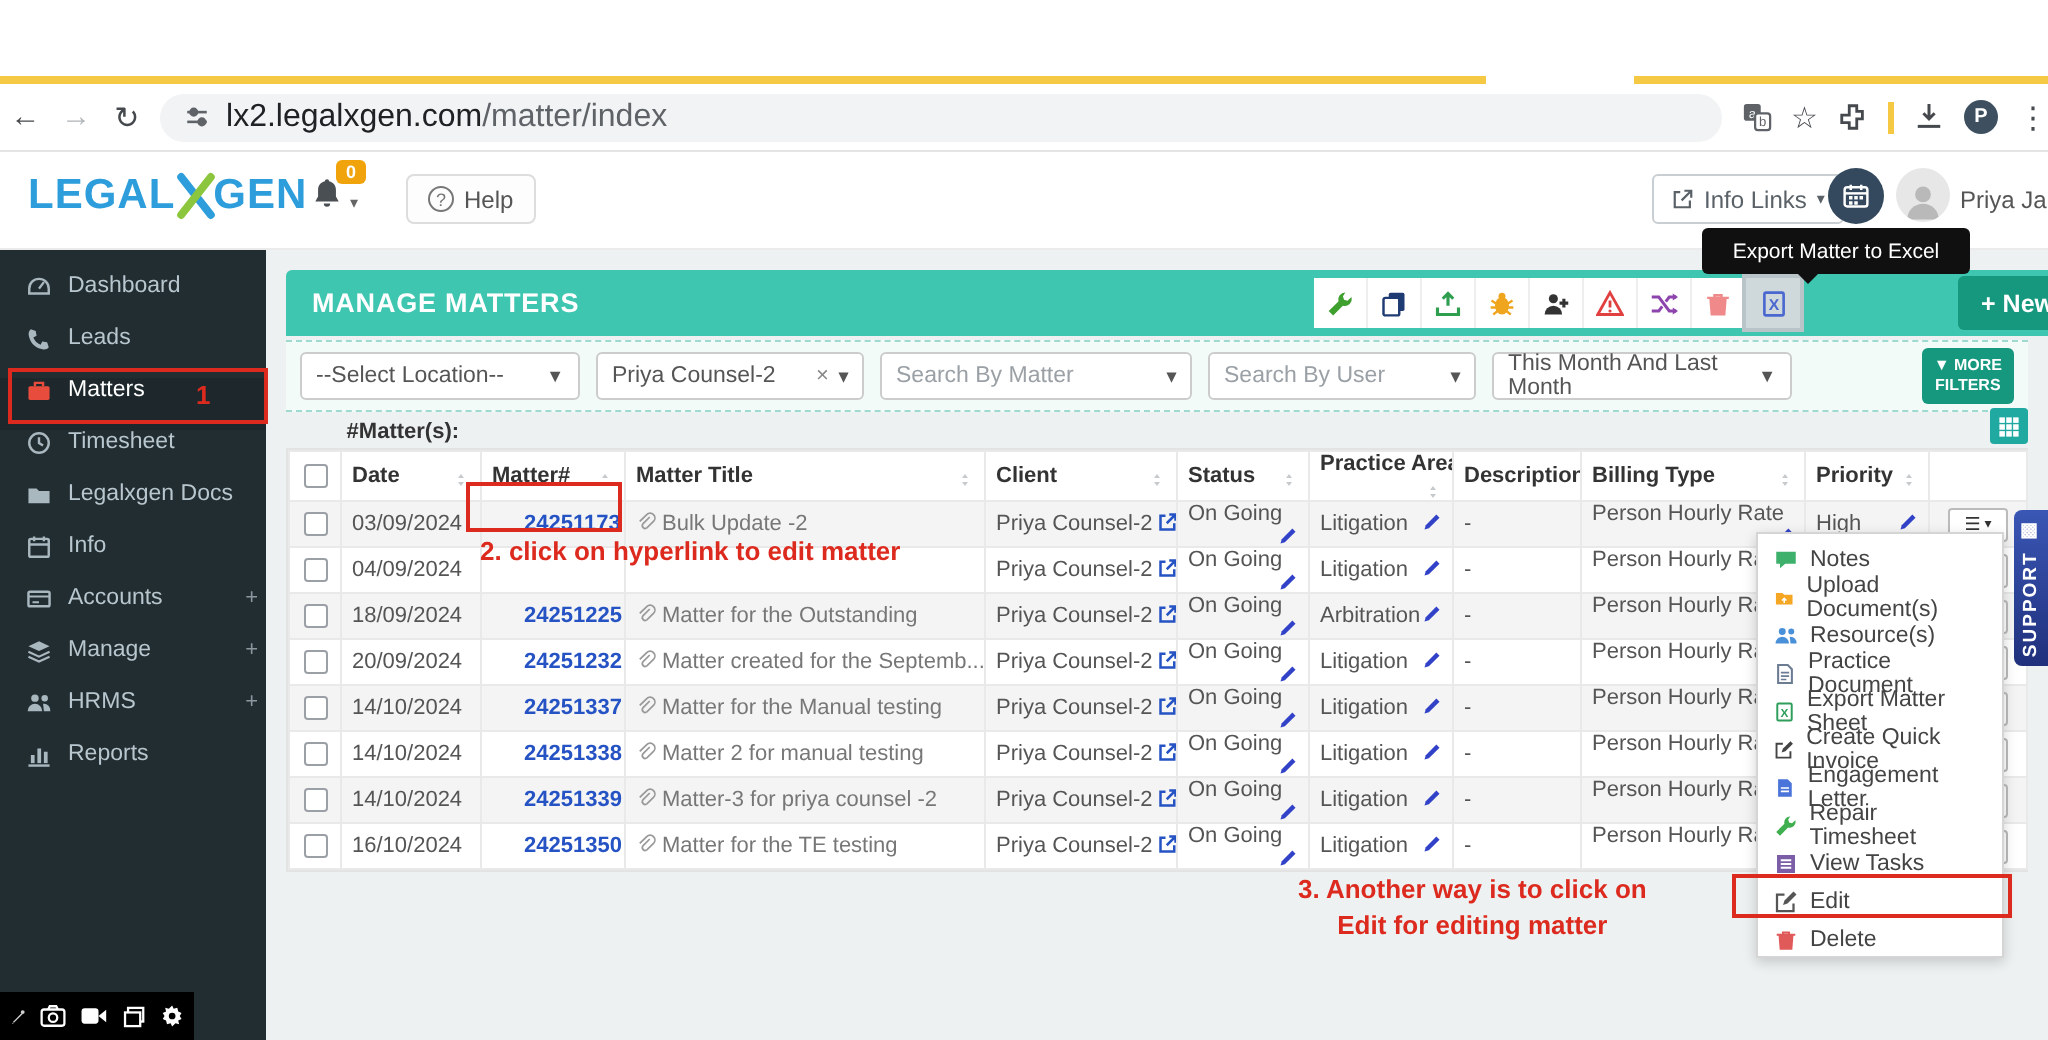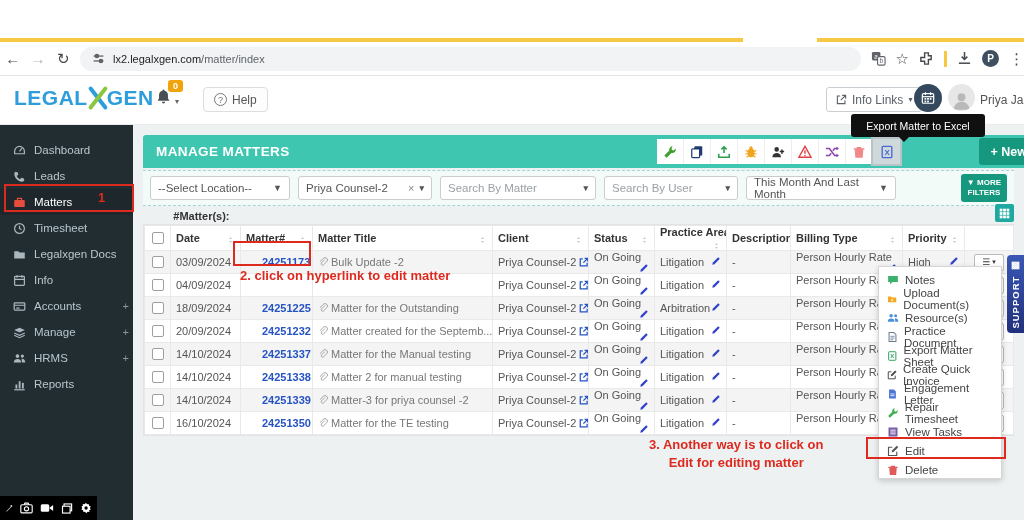--- a/index.html
+++ b/index.html
@@ -9,21 +9,21 @@
   svg { display:block; }
 
   
   .top-white { left:0; top:0; width:1024px; height:38px; background:#fff; }
   .yellow-line { left:0; top:38px; width:1024px; height:4px; background:#f6c945; }
   .yellow-gap { left:743px; top:38px; width:74px; height:4px; background:#fff; }
   .browser-bar { left:0; top:42px; width:1024px; height:34px; background:#fff; border-bottom:1px solid #e4e4e4; display:flex; align-items:center; }
   .nav-ic { font-size:15px; color:#45494d; width:26px; text-align:center; cursor:pointer; }
   .nav-ic.dim { color:#b2b6ba; }
   .url-pill { margin-left:4px; width:800px; height:24px; background:#f1f3f4; border-radius:12px; display:flex; align-items:center; padding:0 12px; gap:8px; }
-  .url-text { font-size:11px; color:#202124; }
+  .url-text { font-size:16px; color:#202124; }
   .url-text .path { color:#5f6368; }
   .browser-right { display:flex; align-items:center; gap:10px; margin-left:10px; }
   .b-sep { width:3px; height:16px; background:#f6c945; }
   .profile-dot { width:17px; height:17px; border-radius:50%; background:#3e5060; color:#fff; font-size:10px; font-weight:bold; display:flex; align-items:center; justify-content:center; }
 
   
   .app-header { left:0; top:76px; width:1024px; height:49px; background:#fff; border-bottom:1px solid #ebebeb; }
   .logo { left:14px; top:86px; font-weight:bold; font-size:21px; color:#2d9edb; letter-spacing:.5px; display:flex; align-items:center; }
   .logo .x-mark { position:relative; width:17px; height:24px; margin:0 1px; }
   .logo .x-mark i { position:absolute; left:7px; top:-2px; width:4px; height:28px; border-radius:2px; }
@@ -35,21 +35,21 @@
   .qmark { width:13px; height:13px; border:1px solid #777; border-radius:50%; font-size:9px; color:#777; display:flex; align-items:center; justify-content:center; }
   .info-links { left:826px; top:87px; height:25px; border:1px solid #c9ced3; border-radius:3px; background:#fff; display:flex; align-items:center; gap:5px; padding:0 9px; font-size:12px; color:#5a6268; cursor:pointer; }
   .cal-circle { left:914px; top:84px; width:28px; height:28px; border-radius:50%; background:#34495e; display:flex; align-items:center; justify-content:center; cursor:pointer; }
   .avatar { left:948px; top:84px; width:27px; height:27px; border-radius:50%; background:#e7e7e7; overflow:hidden; display:flex; align-items:flex-end; justify-content:center; cursor:pointer; }
   .user-name { left:980px; top:93px; font-size:12px; color:#555; cursor:pointer; white-space:nowrap; }
   .tooltip { left:851px; top:114px; width:134px; height:23px; background:#101010; color:#fff; font-size:10.5px; border-radius:3px; display:flex; align-items:center; justify-content:center; z-index:60; }
   .tooltip:after { content:""; position:absolute; left:48px; bottom:-5px; border:5px solid transparent; border-top-color:#101010; border-bottom:none; }
 
   
   .sidebar { left:0; top:125px; width:133px; height:395px; background:#222d32; z-index:5; }
-  .side-item { display:flex; align-items:center; gap:8px; height:26px; padding:0 4px 0 13px; color:#b8c7ce; font-size:11.5px; cursor:pointer; }
+  .side-item { display:flex; align-items:flex-start; gap:8px; height:26px; padding:0 4px 0 13px; color:#b8c7ce; font-size:11.5px; cursor:pointer; }
   .side-item .plus { margin-left:auto; font-size:11px; color:#8a979e; }
   .side-item.active { background:#1e282c; color:#fff; }
   .side-item svg { flex:0 0 auto; }
   .timer-panel { left:8px; top:393px; width:116px; height:54px; background:#2c363c; border:2px solid #47545b; border-radius:8px; box-shadow:2px 3px 4px rgba(0,0,0,.45); padding-top:5px; }
   .timer-digits { font-family:"DejaVu Sans Mono", monospace; font-weight:bold; color:#fff; font-size:17px; text-align:center; letter-spacing:1px; text-shadow:0 0 3px rgba(255,255,255,.35); }
   .timer-controls { display:flex; align-items:center; justify-content:center; gap:8px; margin-top:3px; }
   .tc { color:#fff; font-size:11px; line-height:1; cursor:pointer; }
   .tc.stop { width:10px; height:10px; background:#c81e1e; }
   .tc.pause { display:flex; gap:2px; }
   .tc.pause i { width:3px; height:10px; background:#fff; }

